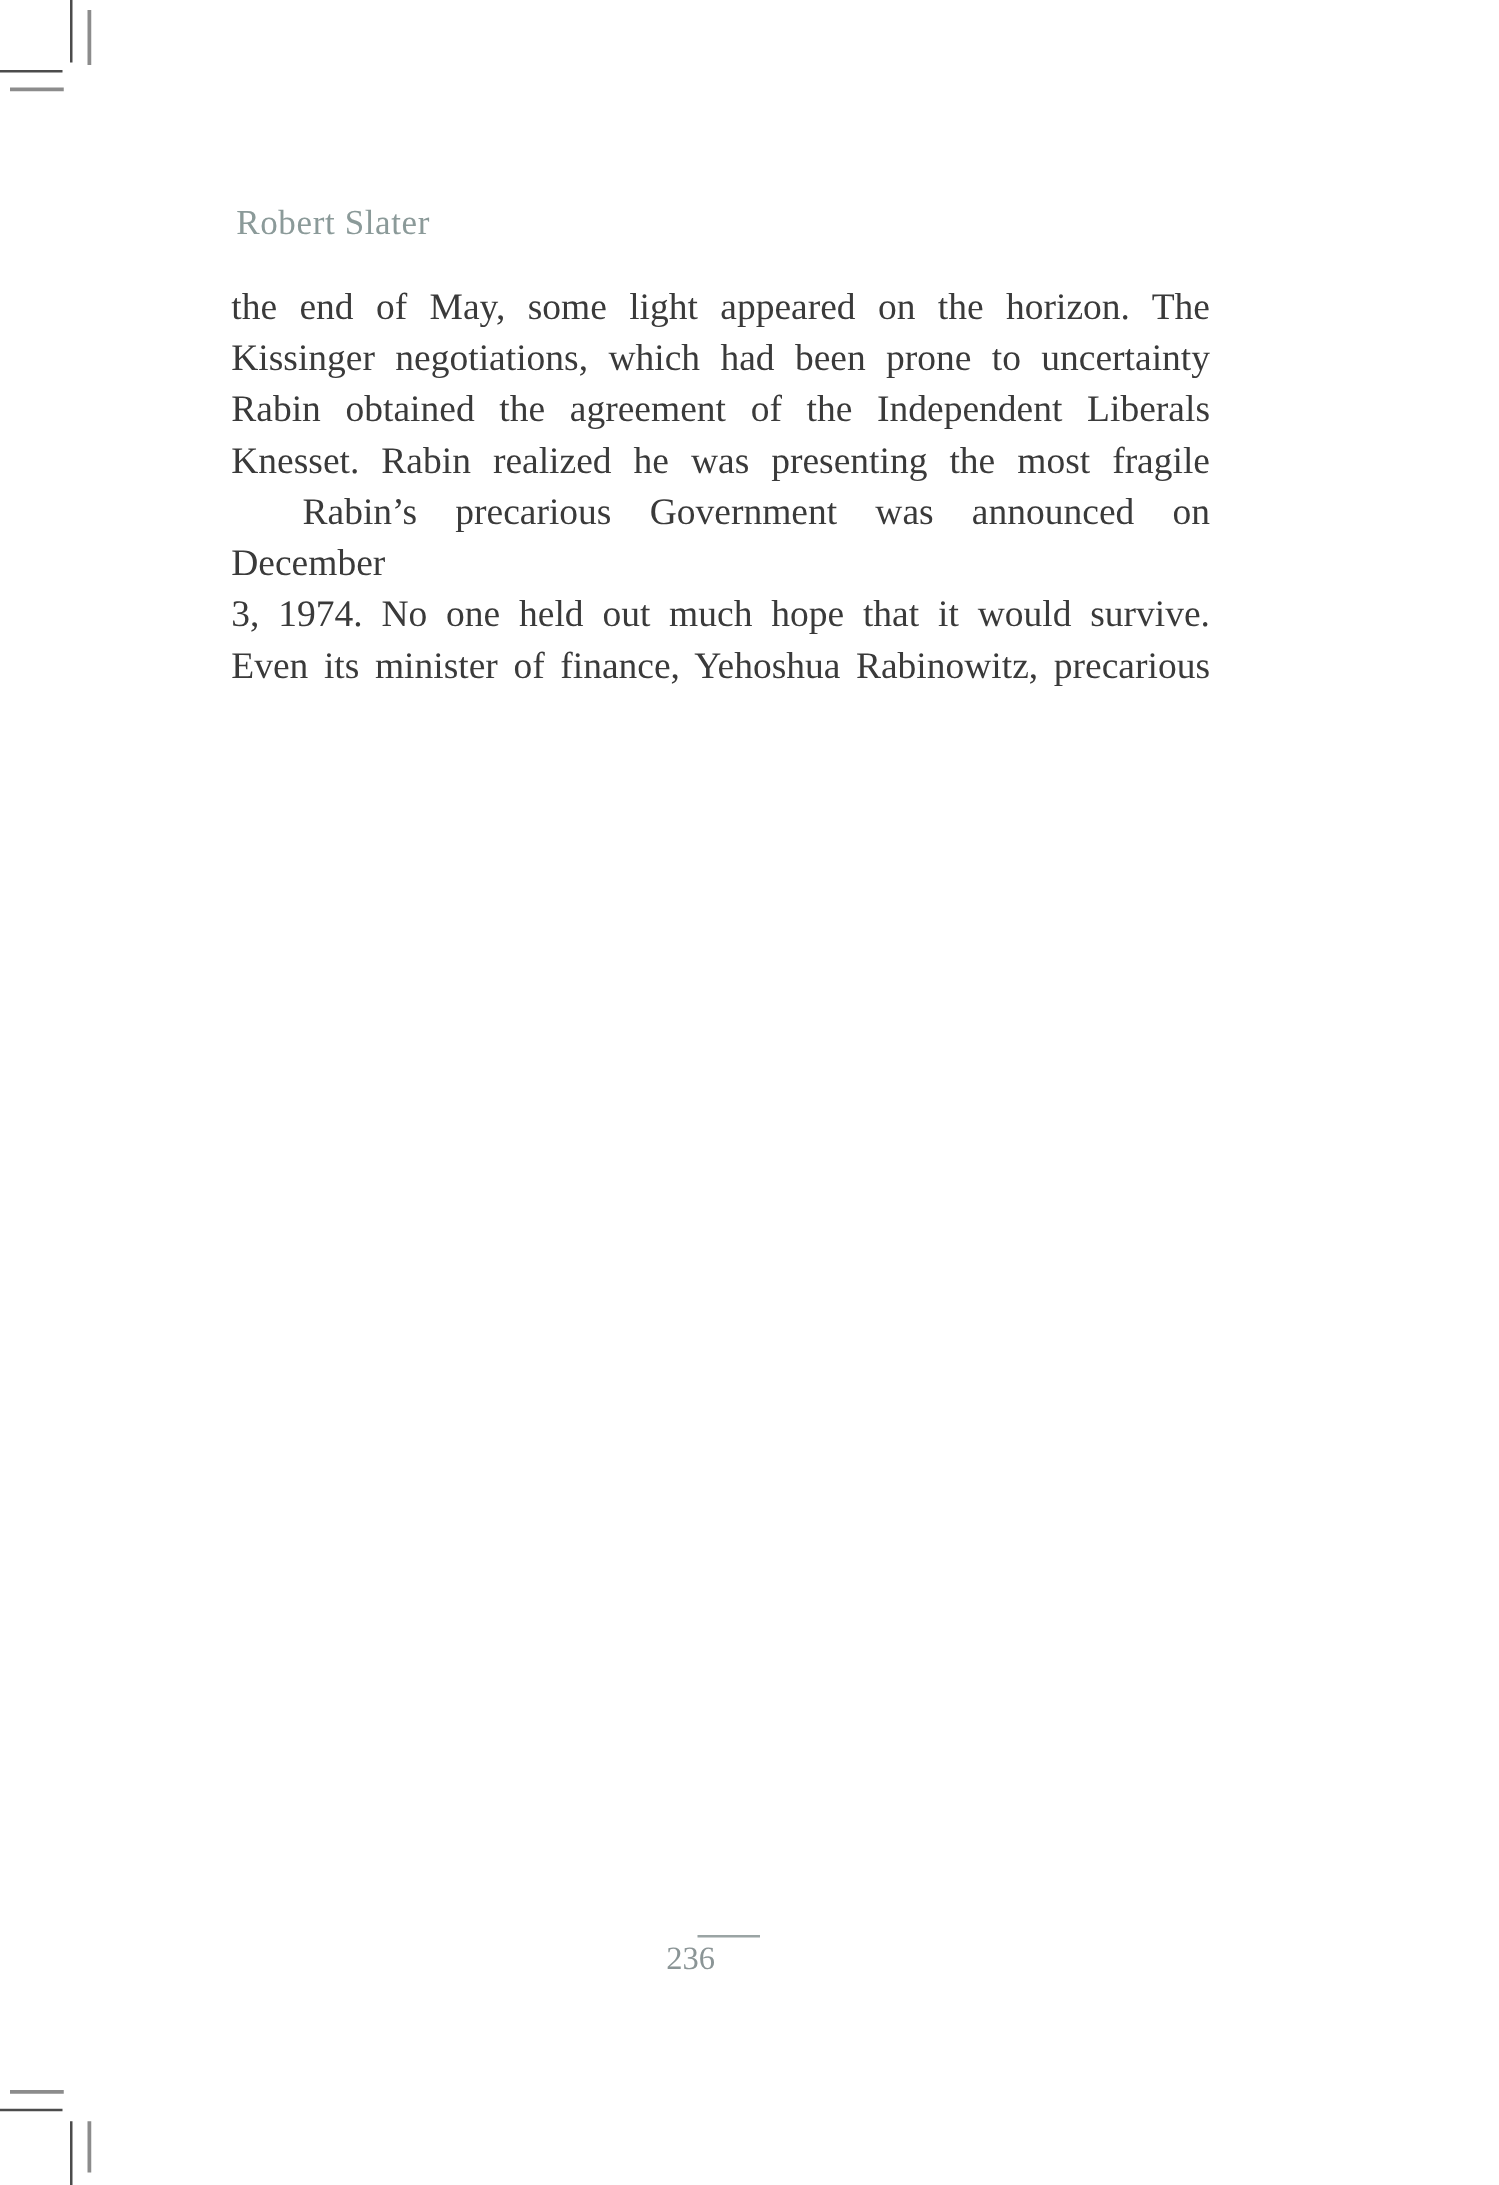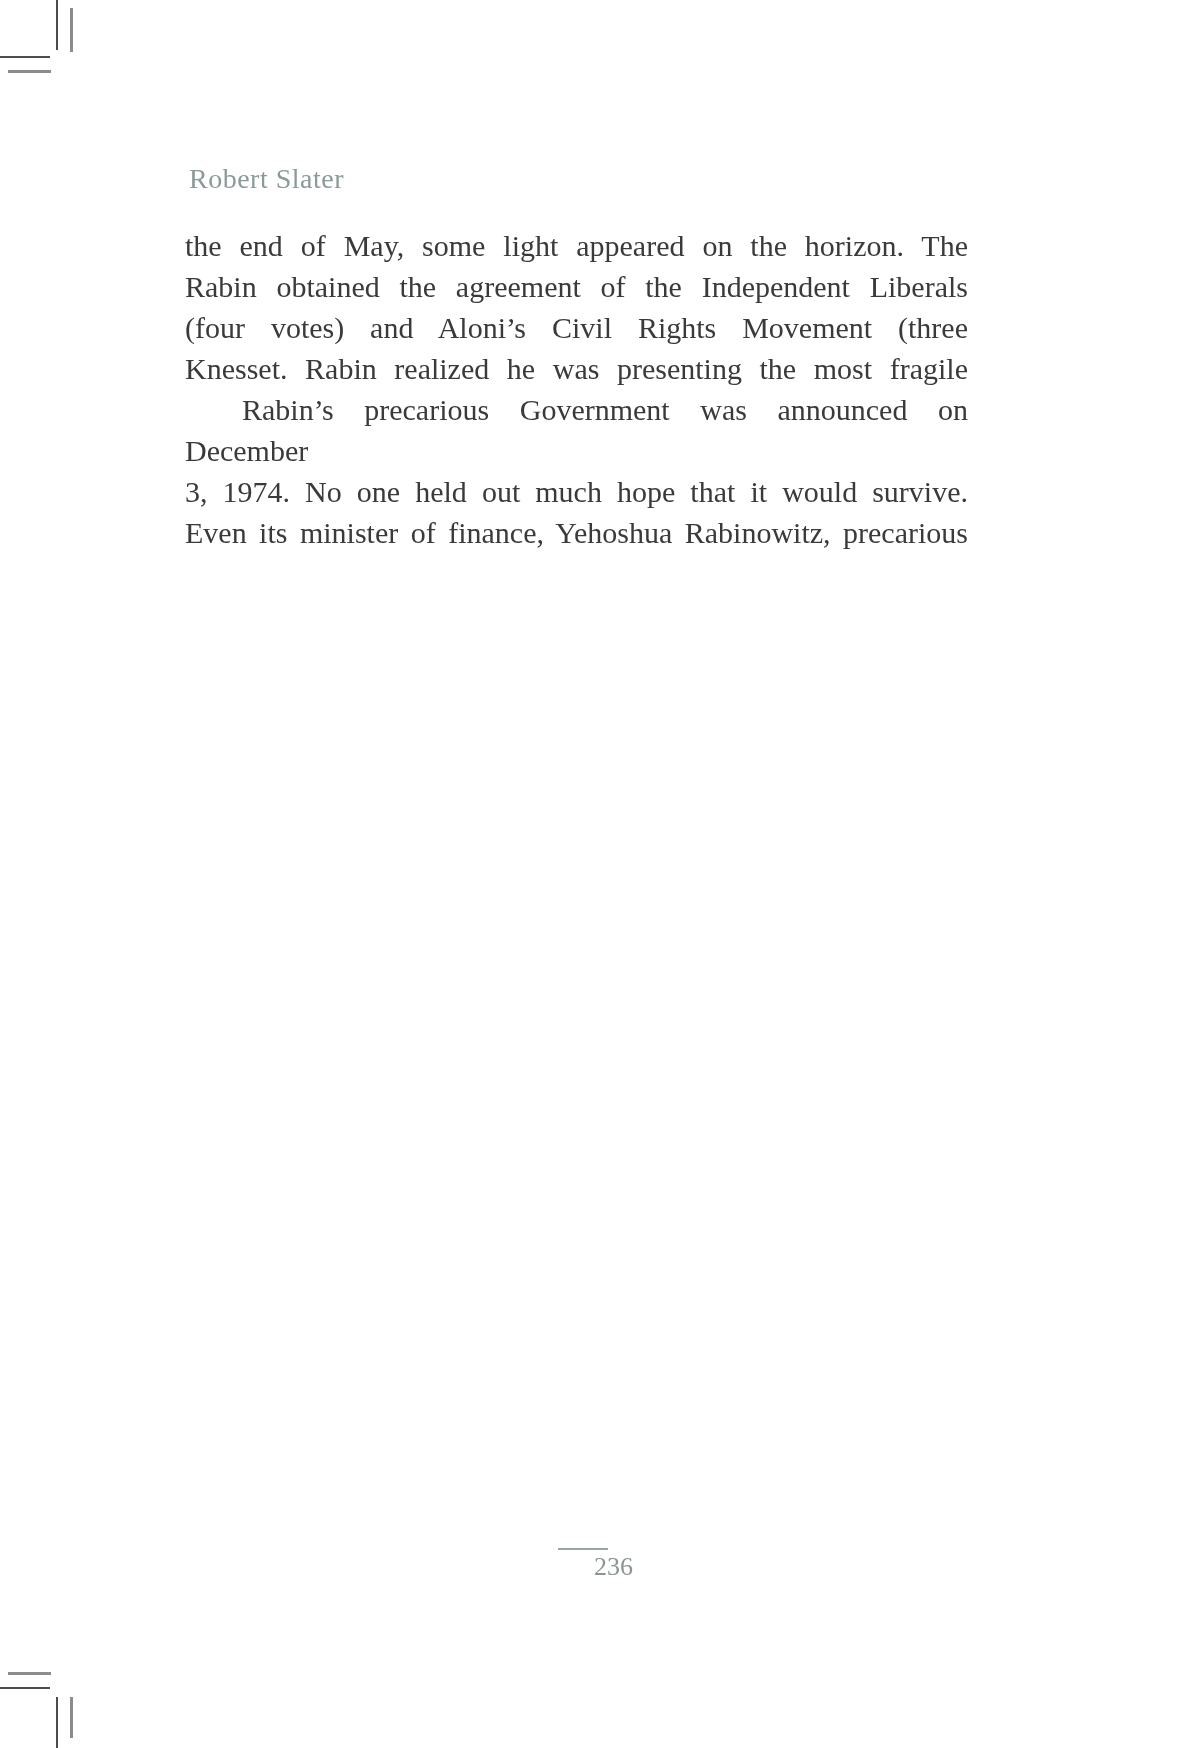--- a/index.html
+++ b/index.html
@@ -62,21 +62,21 @@
   .body-text .line.indent {
     text-indent: 57px;
   }
 
   
   .page-footer {
     position: absolute;
     left: 533px;
     top: 1548px;
     width: 100px;
-    text-align: right;
+    text-align: left;
   }
   .footer-rule {
     width: 50px;
     height: 2px;
     margin: 0 auto 3px auto;
     background: var(--footer_rule);
   }
   .page-number {
     font-size: 26px;
     line-height: 1.05;
@@ -106,22 +106,22 @@
   <div class="cm gray" style="left:1148px; top:1672px; width:42px; height:3px;"></div>
   <div class="cm dark" style="left:1148px; top:1688px; width:51px; height:2px;"></div>
   <div class="cm black" style="left:1124px; top:1697px; width:2px;  height:41px;"></div>
   <div class="cm dark" style="left:1138px; top:1697px; width:3px;  height:51px;"></div>
 
   <div class="running-header">Robert Slater</div>
 
   <div class="body-text" id="body-text">
       <div>
         <div class="line">the end of May, some light appeared on the horizon. The</div>
+        <div class="line">Kissinger negotiations, which had been prone to uncertainty</div>
         <div class="line">Rabin obtained the agreement of the Independent Liberals</div>
-        <div class="line">(four votes) and Aloni’s Civil Rights Movement (three</div>
         <div class="line">Knesset. Rabin realized he was presenting the most fragile</div>
       </div>
       <div>
         <div class="line indent">Rabin’s precarious Government was announced on December</div>
         <div class="line">3, 1974. No one held out much hope that it would survive.</div>
         <div class="line">Even its minister of finance, Yehoshua Rabinowitz, precarious</div>
       </div>
     </div>
 
   <div class="page-footer">

